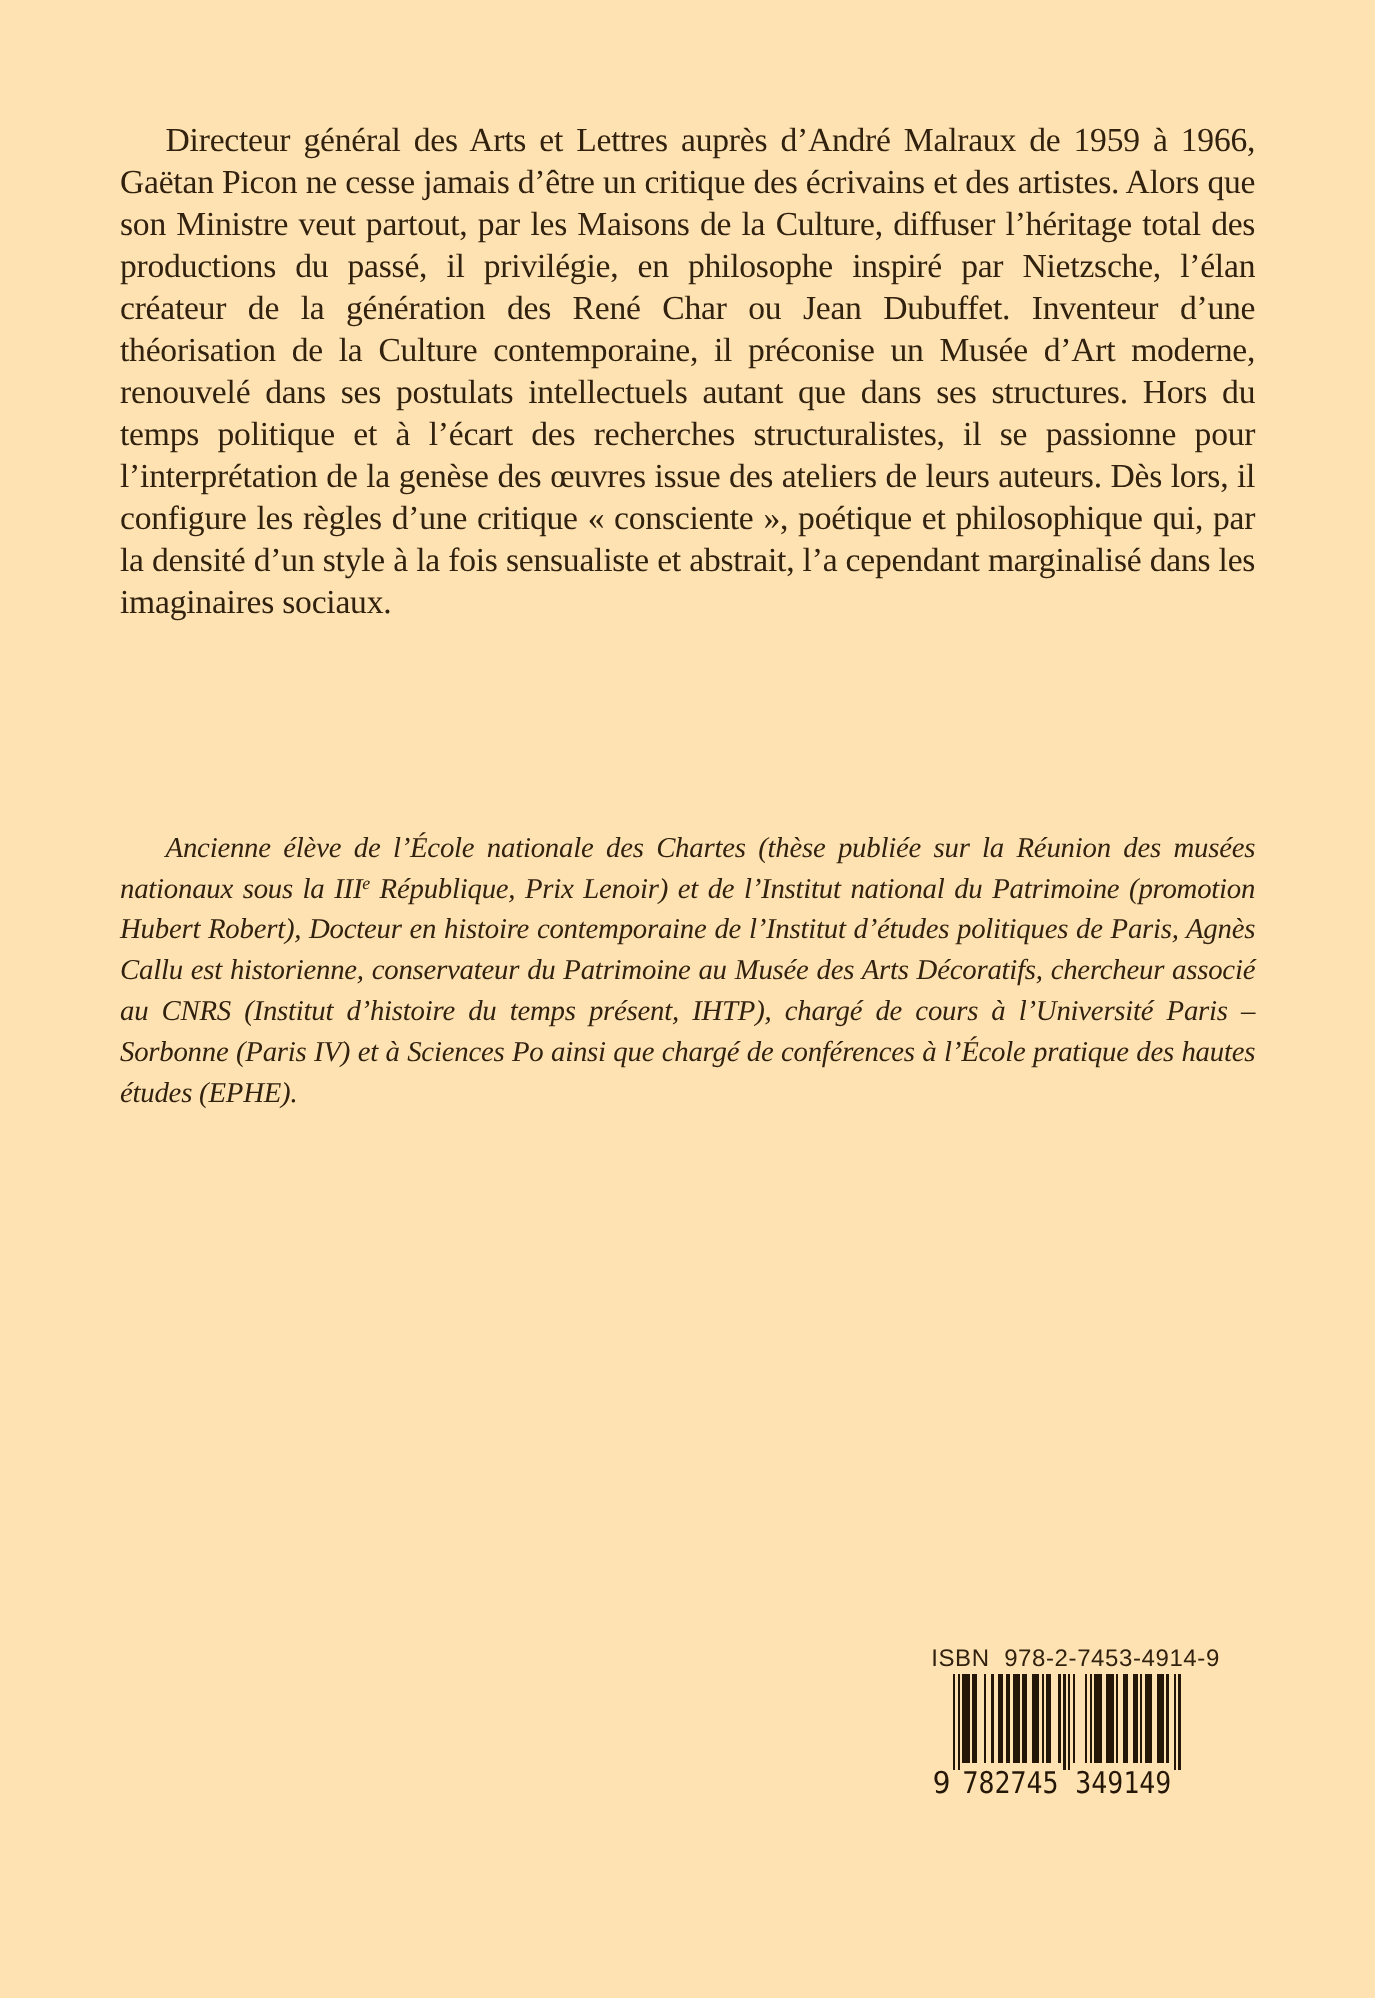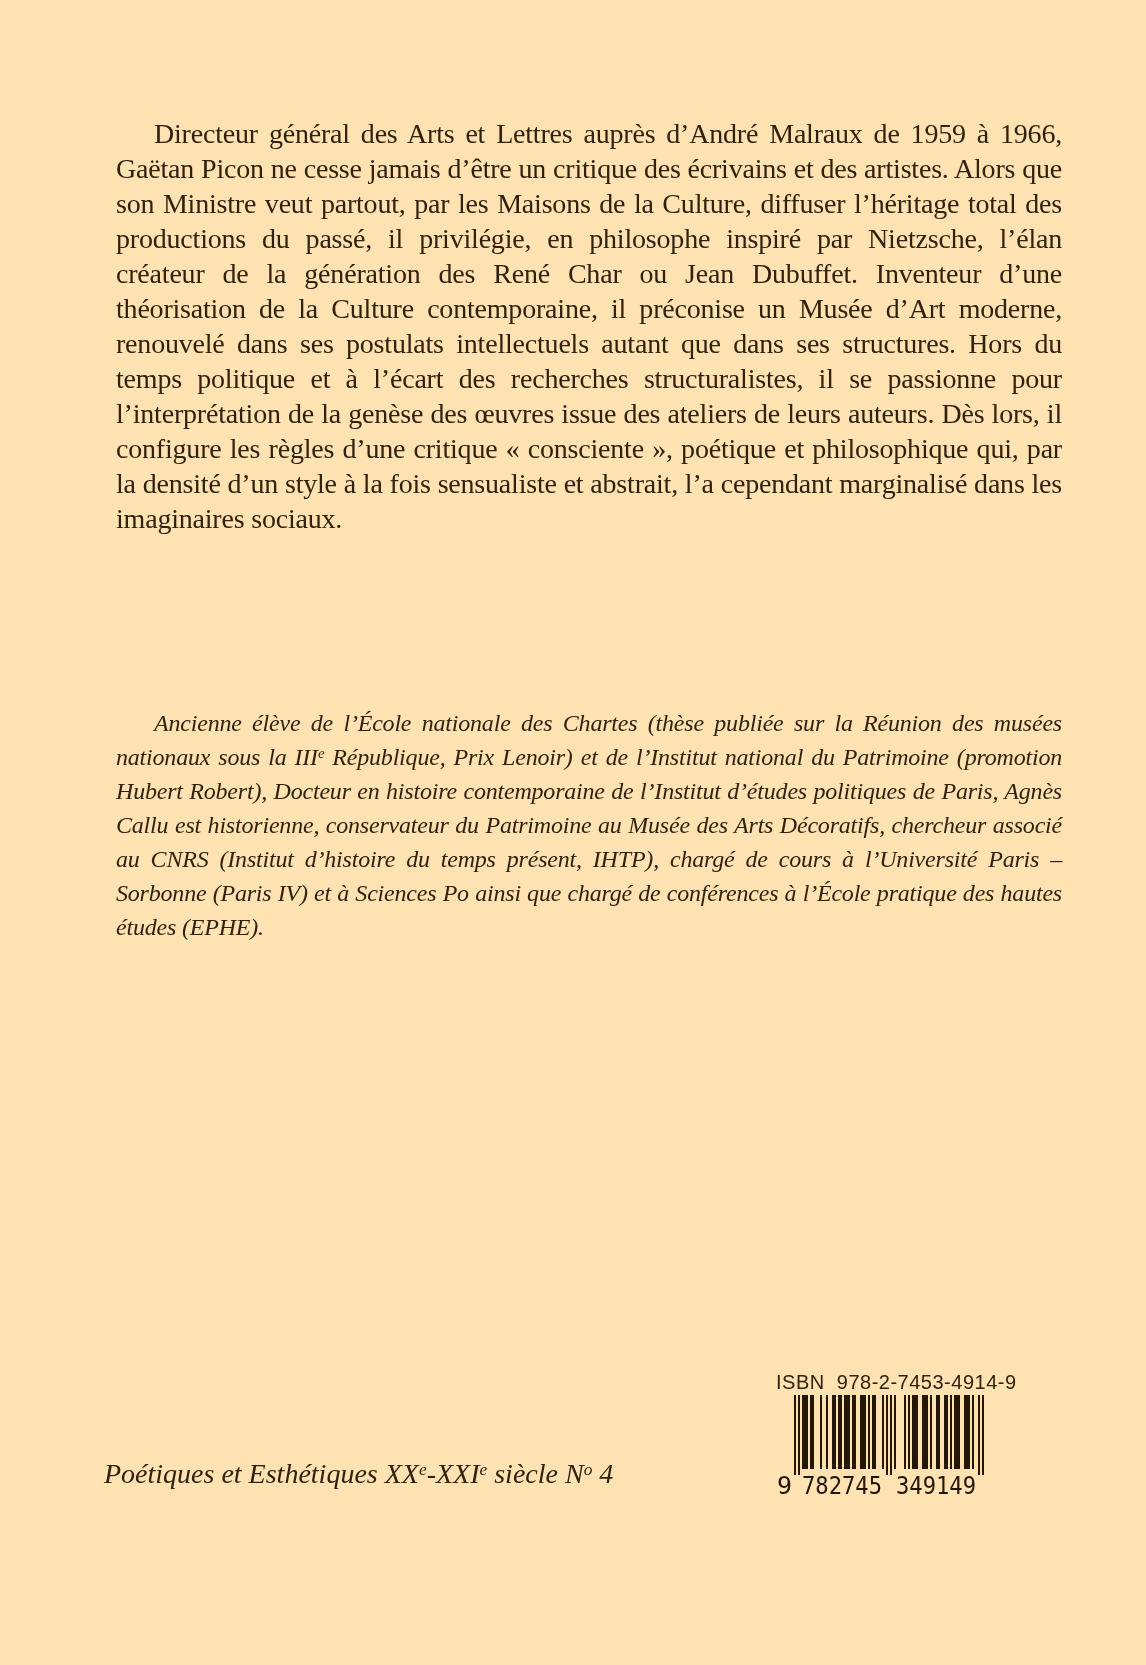--- a/index.html
+++ b/index.html
@@ -11,21 +11,21 @@
     position: relative;
     width: 1146px; height: 1665px;
     overflow: hidden;
   }
   .para {
     position: absolute;
     left: 100px;
     width: 946px;
     text-align: justify;
     text-indent: 38px;
-    margin: 16px;
+    margin: 0;
   }
   .bio-para {
     top: 100px;
     font-size: 28px;
     line-height: 35px;
     letter-spacing: -0.2px;
   }
   .author-para {
     top: 690px;
     font-size: 24px;
@@ -72,21 +72,20 @@
 </style>
 </head>
 <body>
 
 <div class="cover" style="background: rgb(255, 226, 177); color: rgb(49, 33, 15);">
 
   <p class="para bio-para">Directeur général des Arts et Lettres auprès d’André Malraux de 1959 à 1966, Gaëtan Picon ne cesse jamais d’être un critique des écrivains et des artistes. Alors que son Ministre veut partout, par les Maisons de la Culture, diffuser l’héritage total des productions du passé, il privilégie, en philosophe inspiré par Nietzsche, l’élan créateur de la génération des René Char ou Jean Dubuffet. Inventeur d’une théorisation de la Culture contemporaine, il préconise un Musée d’Art moderne, renouvelé dans ses postulats intellectuels autant que dans ses structures. Hors du temps politique et à l’écart des recherches structuralistes, il se passionne pour l’interprétation de la genèse des œuvres issue des ateliers de leurs auteurs. Dès lors, il configure les règles d’une critique « consciente », poétique et philosophique qui, par la densité d’un style à la fois sensualiste et abstrait, l’a cependant marginalisé dans les imaginaires sociaux.</p>
 
   <p class="para author-para"><span>Ancienne élève de l’École nationale des Chartes (thèse publiée sur la Réunion des musées nationaux sous la III</span><sup>e</sup><span> République, Prix Lenoir) et de l’Institut national du Patrimoine (promotion Hubert Robert), Docteur en histoire contemporaine de l’Institut d’études politiques de Paris, Agnès Callu est historienne, conservateur du Patrimoine au Musée des Arts Décoratifs, chercheur associé au CNRS (Institut d’histoire du temps présent, IHTP), chargé de cours à l’Université Paris – Sorbonne (Paris IV) et à Sciences Po ainsi que chargé de conférences à l’École pratique des hautes études (EPHE).</span></p>
 
-  <div class="series"><span>Poétiques et Esthétiques XX</span><sup>e</sup><span>-XXI</span><sup>e</sup><span> siècle N</span><sup>o</sup><span> 4</span></div>
 
   <div class="isbn-block">
     <p class="isbn-label">ISBN  978-2-7453-4914-9</p>
     <svg class="barcode-svg" id="barcode" width="212" height="102" viewBox="0 0 212 102" shape-rendering="crispEdges">
         <rect x="18" y="0" width="2" height="80" fill="#241708"></rect>
         <rect x="22" y="0" width="2" height="80" fill="#241708"></rect>
         <rect x="26" y="0" width="2" height="74" fill="#241708"></rect>
         <rect x="28" y="0" width="2" height="74" fill="#241708"></rect>
         <rect x="30" y="0" width="2" height="74" fill="#241708"></rect>
         <rect x="34" y="0" width="2" height="74" fill="#241708"></rect>

